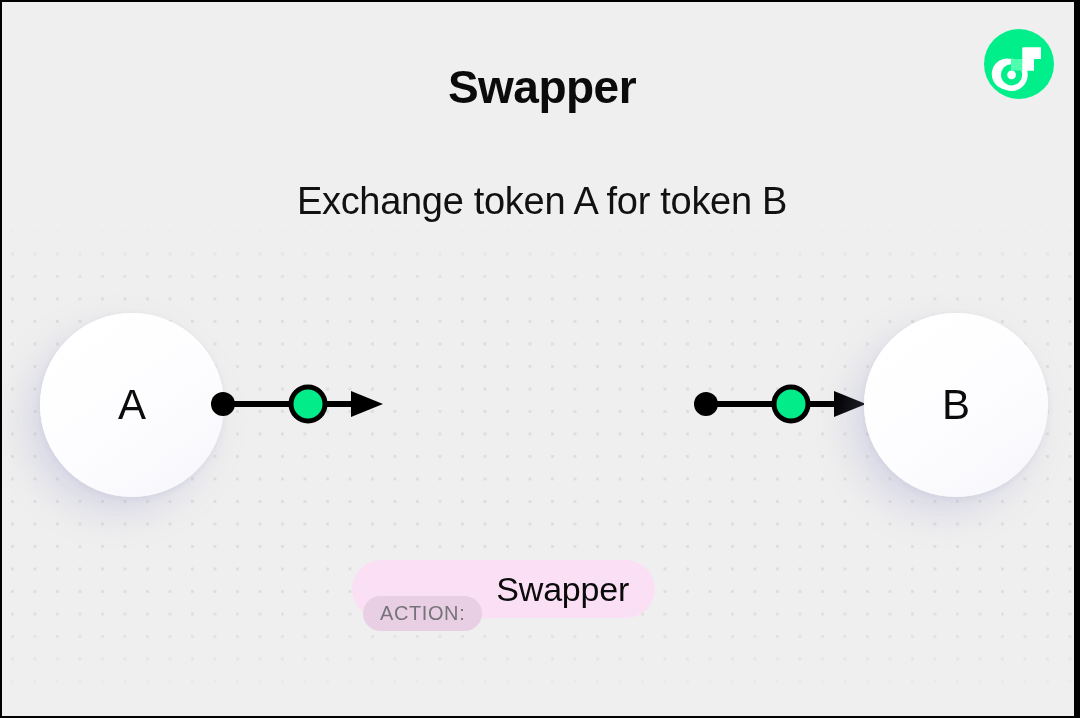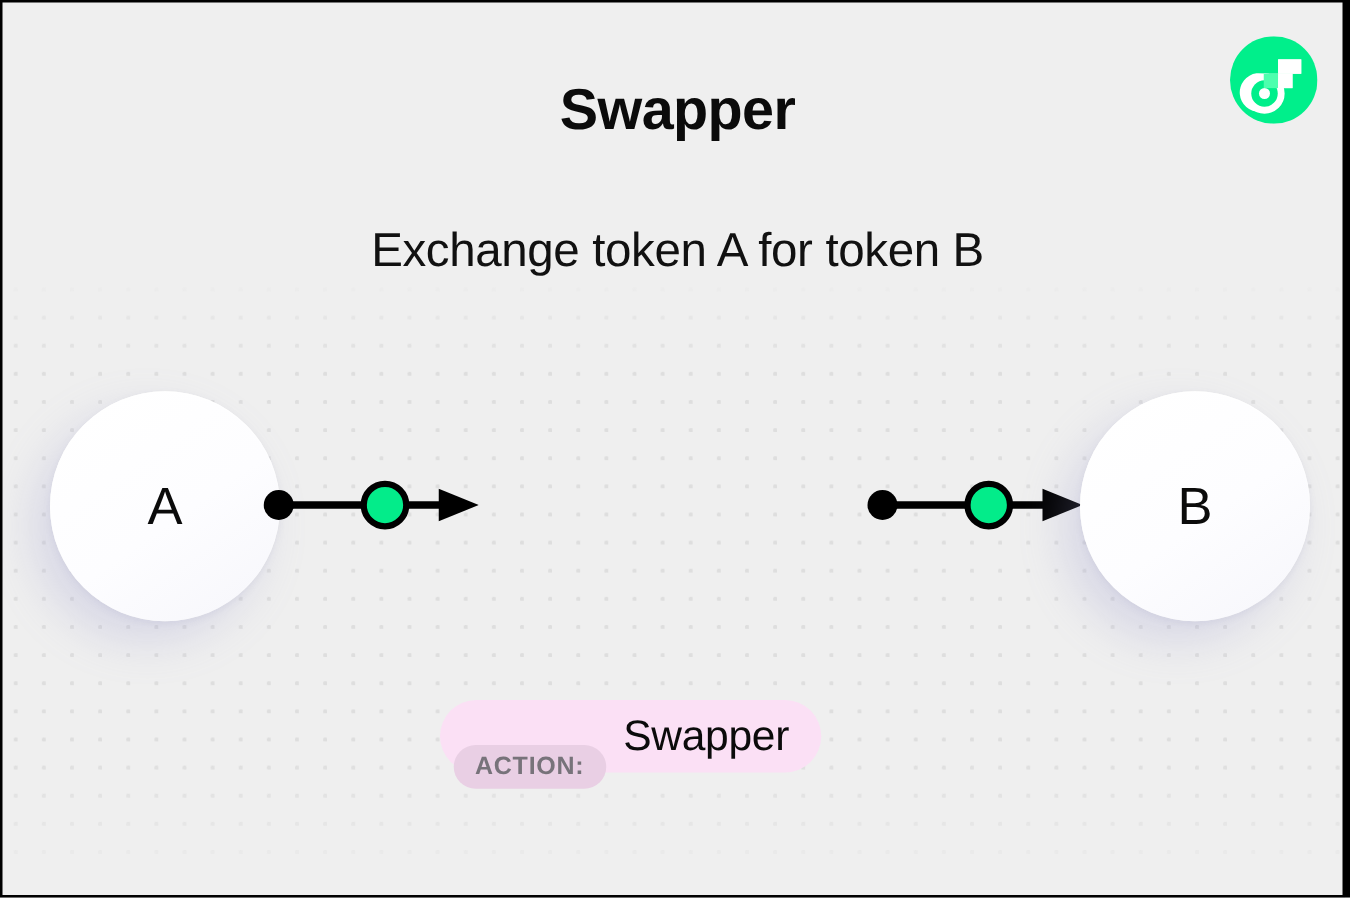--- a/index.html
+++ b/index.html
@@ -155,21 +155,21 @@
     border-radius: 29px;
     background: #fbe0f5;
     display: flex;
     align-items: center;
     gap: 14px;
   }
   #action-badge .badge-key {
     background: #e9cfe4;
     color: #77737a;
     font-size: 20px;
-    font-weight: 700;
+    font-weight: 400;
     letter-spacing: 0.6px;
     border-radius: 18px;
     padding: 7px 17px 8px 17px;
     line-height: 1;
     margin-top: 48px;
   }
   #action-badge .badge-value {
     color: #0b0b0b;
     font-size: 34px;
     font-weight: 400;

